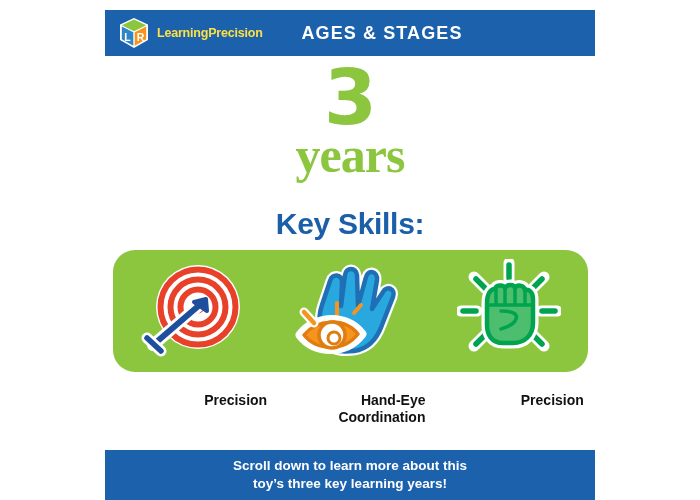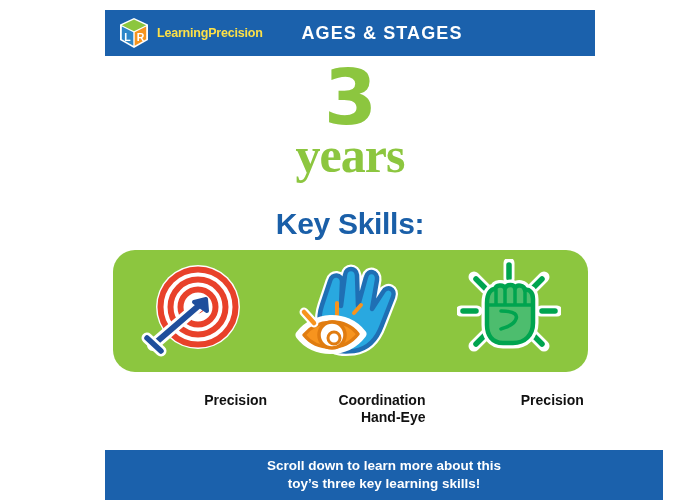--- a/index.html
+++ b/index.html
@@ -150,21 +150,21 @@
     font-size: 14px;
     font-weight: bold;
     line-height: 1.22;
   }
 
   
   .footer-bar {
     position: absolute;
     left: 105px;
     top: 450px;
-    width: 558px;
+    width: 490px;
     height: 50px;
     background: #1b61ac;
     display: flex;
     align-items: center;
     justify-content: center;
   }
   .footer-text {
     color: #ffffff;
     font-size: 13.5px;
     font-weight: bold;
@@ -310,28 +310,28 @@
       </svg>
     </div>
 
   </div>
 
   <div class="skill-labels">
     <div class="skill-label">
       <div>Precision</div>
     </div>
     <div class="skill-label">
+      <div>Hand-Eye</div>
       <div>Coordination</div>
-      <div>Hand-Eye</div>
     </div>
     <div class="skill-label">
       <div>Precision</div>
     </div>
   </div>
 
   <div class="footer-bar">
     <div class="footer-text">
       <div>Scroll down to learn more about this</div>
-      <div>toy’s three key learning skills!</div>
+      <div>toy’s three key learning years!</div>
     </div>
   </div>
 
 </div>
 
 </body></html>

